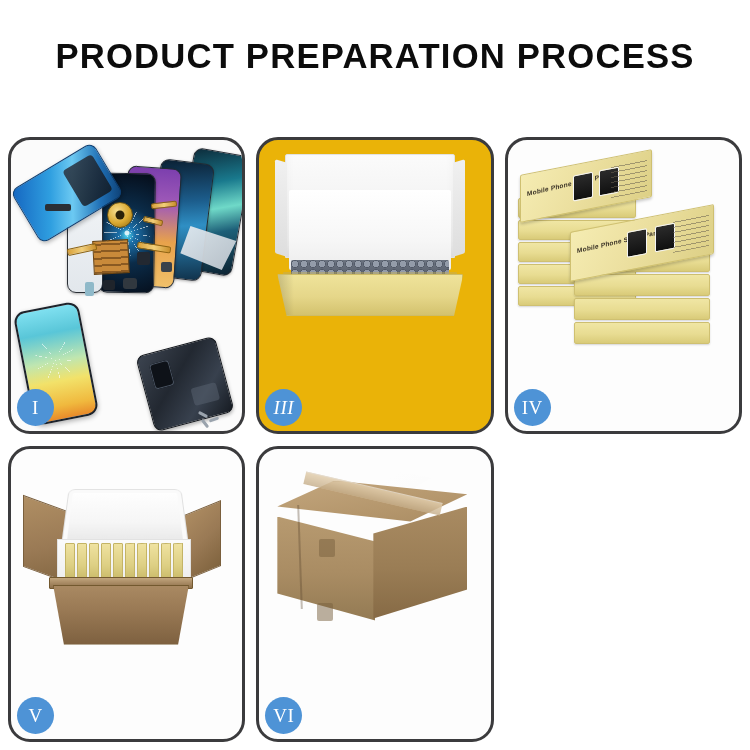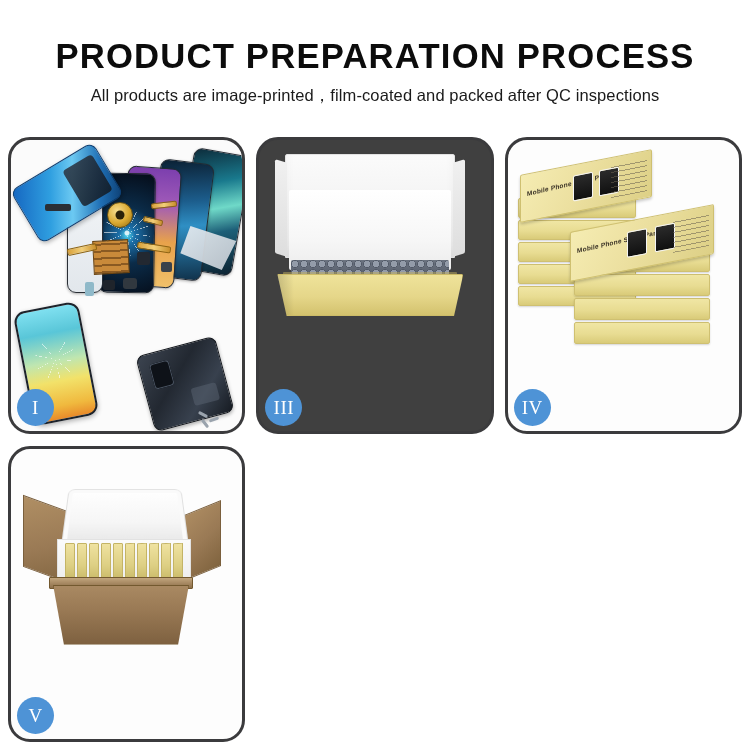--- a/index.html
+++ b/index.html
@@ -287,21 +287,21 @@
     position:absolute; left: 26px; top: 14px; width: 12px; height: 6px;
     background: #d66d8e; border-radius:1px; z-index: 6;
   }
   .bag-sheen {
     position:absolute; inset:0;
     background: linear-gradient(104deg, transparent 30%, rgba(255,255,255,.5) 44%, transparent 56%);
     pointer-events:none;
   }
 
   
-  .p3 { background: #404040; }
+  .p3 { background: #eab308; font-style: italic; }
   .box3 { position: absolute; left: 14px; top: 14px; width: 190px; height: 170px; }
   .box3-lid {
     position:absolute; left: 12px; top: 0; width: 170px; height: 104px;
     background: linear-gradient(180deg,#fbfbfb 0%,#f2f2f2 55%,#e7e7e7 100%);
     border: 1px solid #e2e2e2;
     border-radius: 2px 2px 0 0;
     box-shadow: inset 0 -6px 10px rgba(0,0,0,.05);
   }
   .box3-lid::before{
     content:''; position:absolute; left:-11px; top:6px; width:12px; height:94px;
@@ -483,21 +483,20 @@
     clip-path: polygon(10% 100%, 62% 0, 100% 22%, 48% 100%);
   }
 </style>
 </head>
 <body>
 
 <div id="root">
 
   <div class="header">
     <div class="title">PRODUCT PREPARATION PROCESS</div>
-    <div class="subtitle">All products are image-printed，film-coated and packed after QC inspections</div>
   </div>
 
   <div class="grid">
 
     <div class="panel p1">
       <div class="panel-inner">
         <div class="fan">
           <div class="ph a"></div>
           <div class="ph b"></div>
           <div class="ph c"></div>
@@ -595,15 +594,30 @@
             <div class="ib"></div>
             <div class="ib"></div>
           </div>
           <div class="carton-rim"></div>
           <div class="carton-body"></div>
         </div>
       </div>
       <div class="badge">V</div>
     </div>
 
+    <div class="panel p6">
+      <div class="panel-inner">
+        <div class="carton6">
+          <div class="c6-gloss"></div>
+          <div class="c6-top"></div>
+          <div class="c6-left"></div>
+          <div class="c6-right"></div>
+          <div class="c6-tape"></div>
+          <div class="c6-seam"></div>
+          <div class="c6-tab t1"></div>
+          <div class="c6-tab t2"></div>
+        </div>
+      </div>
+      <div class="badge">VI</div>
+    </div>
 
   </div>
 </div>
 
 </body></html>

